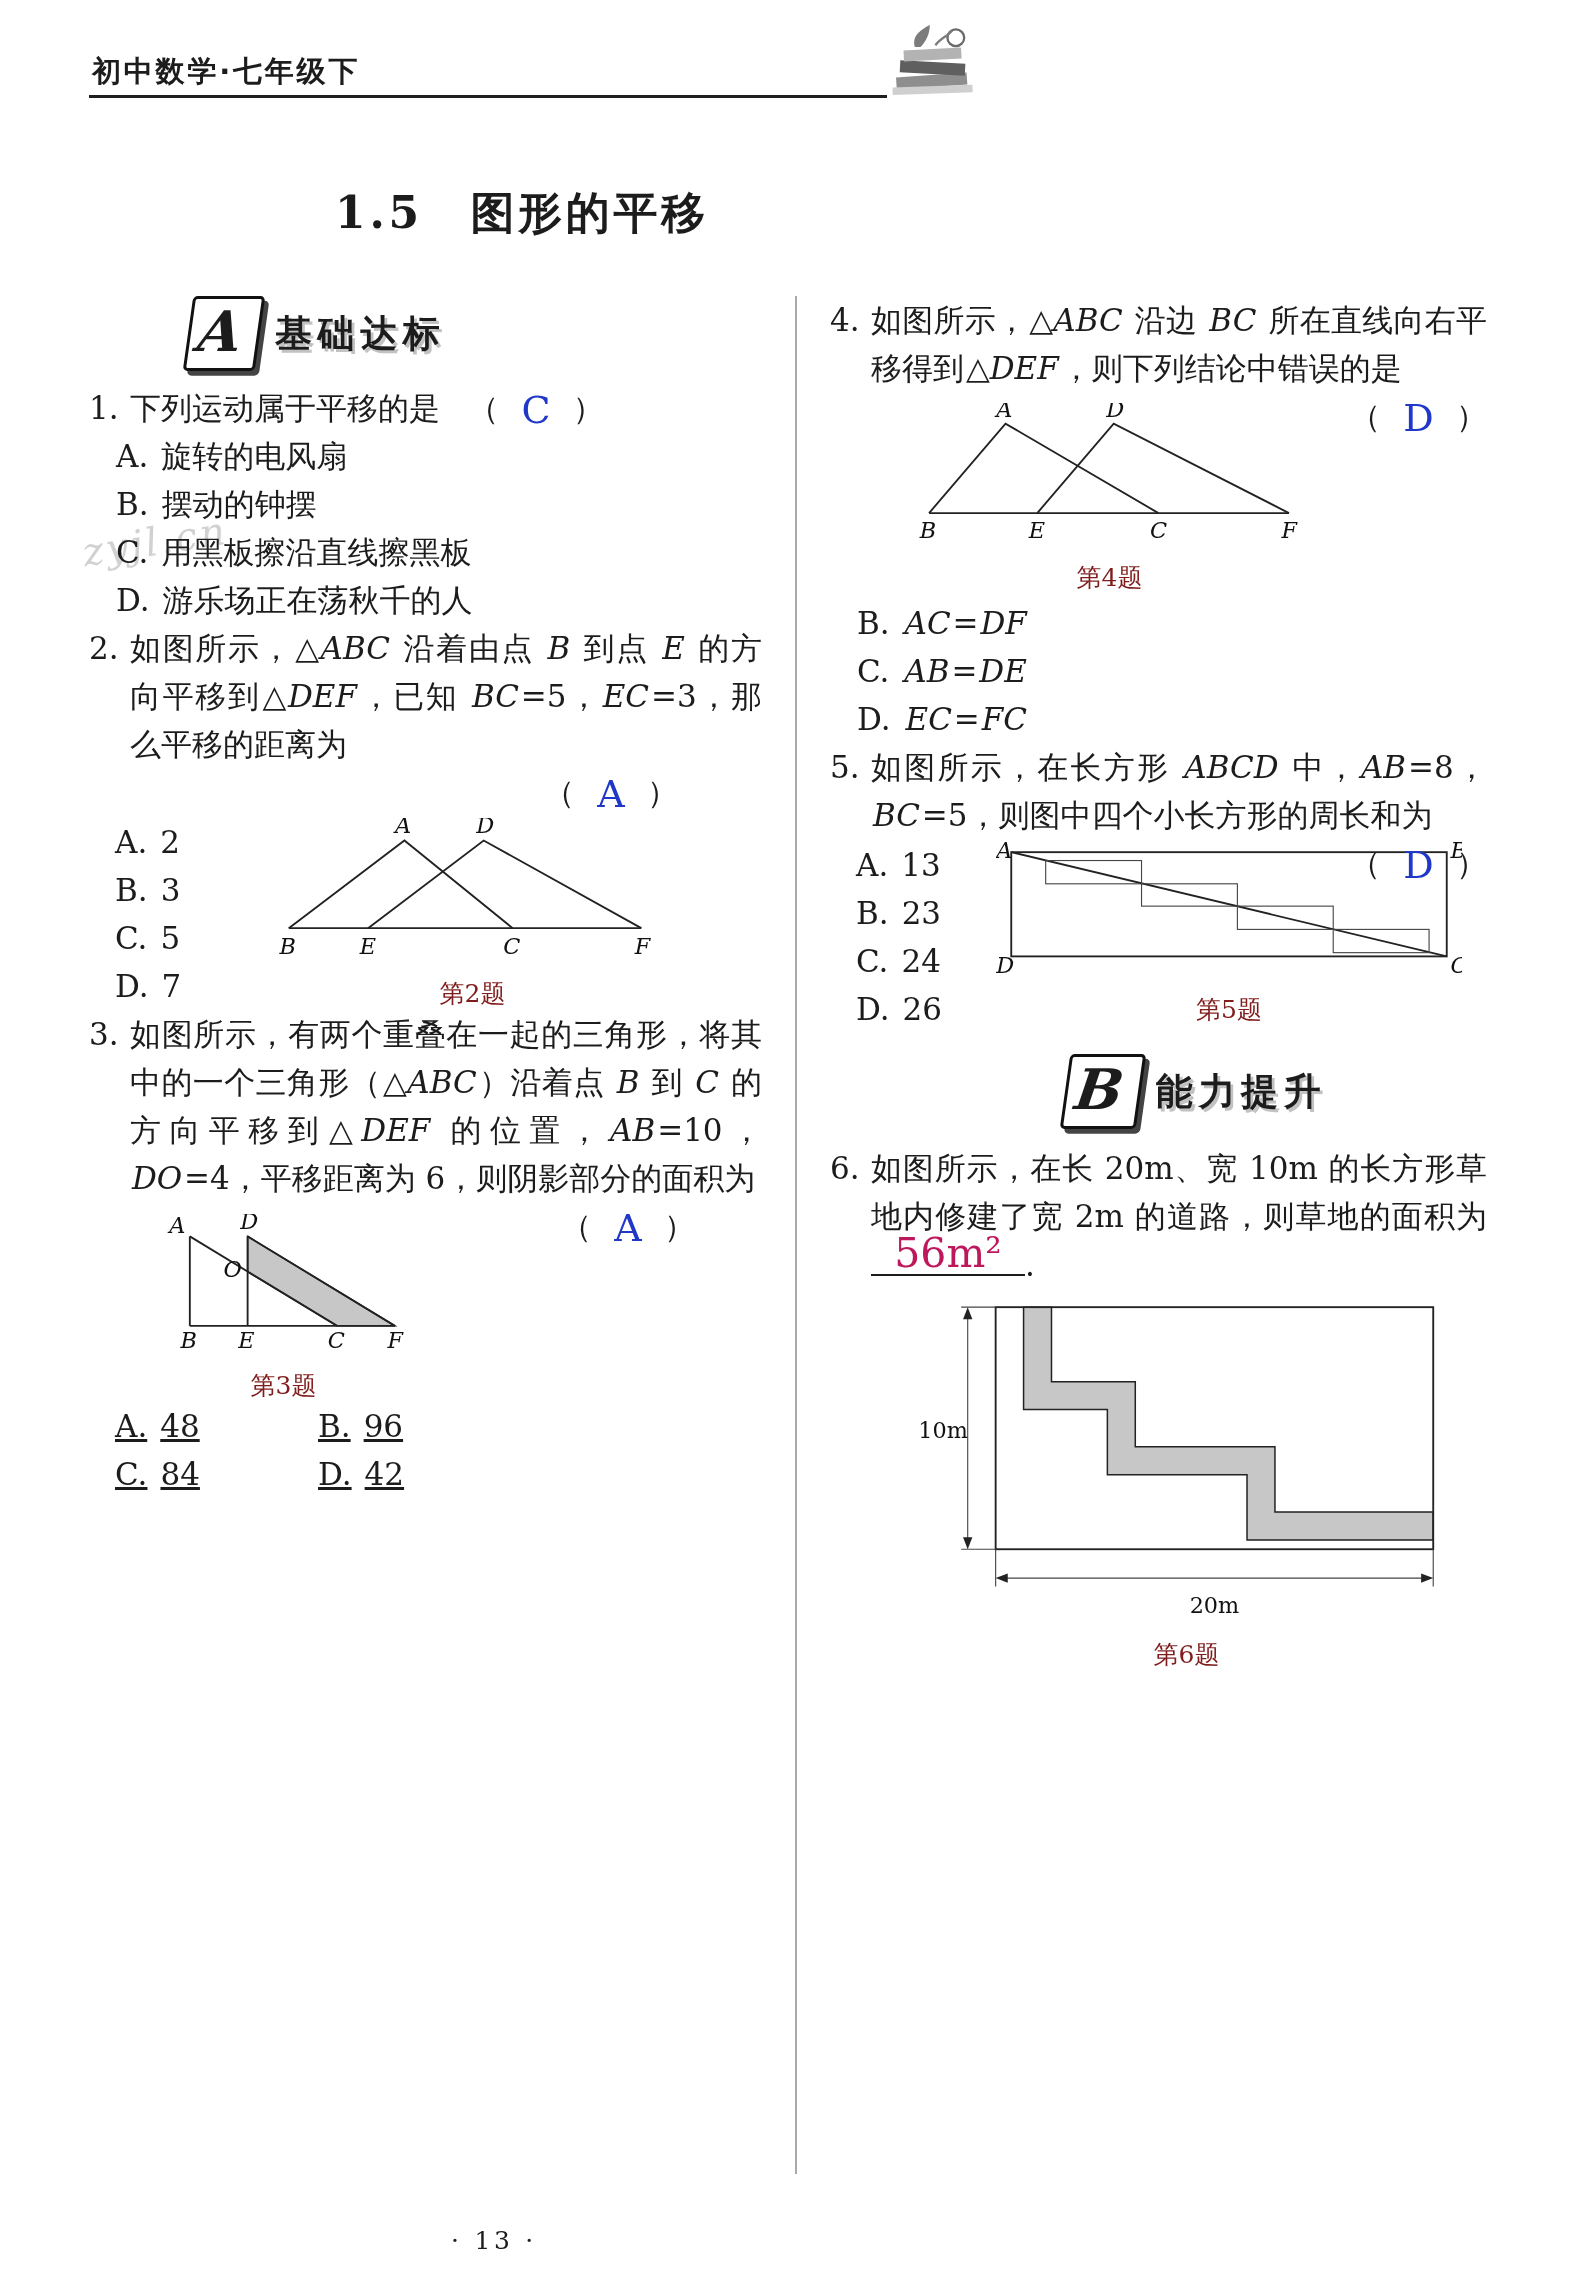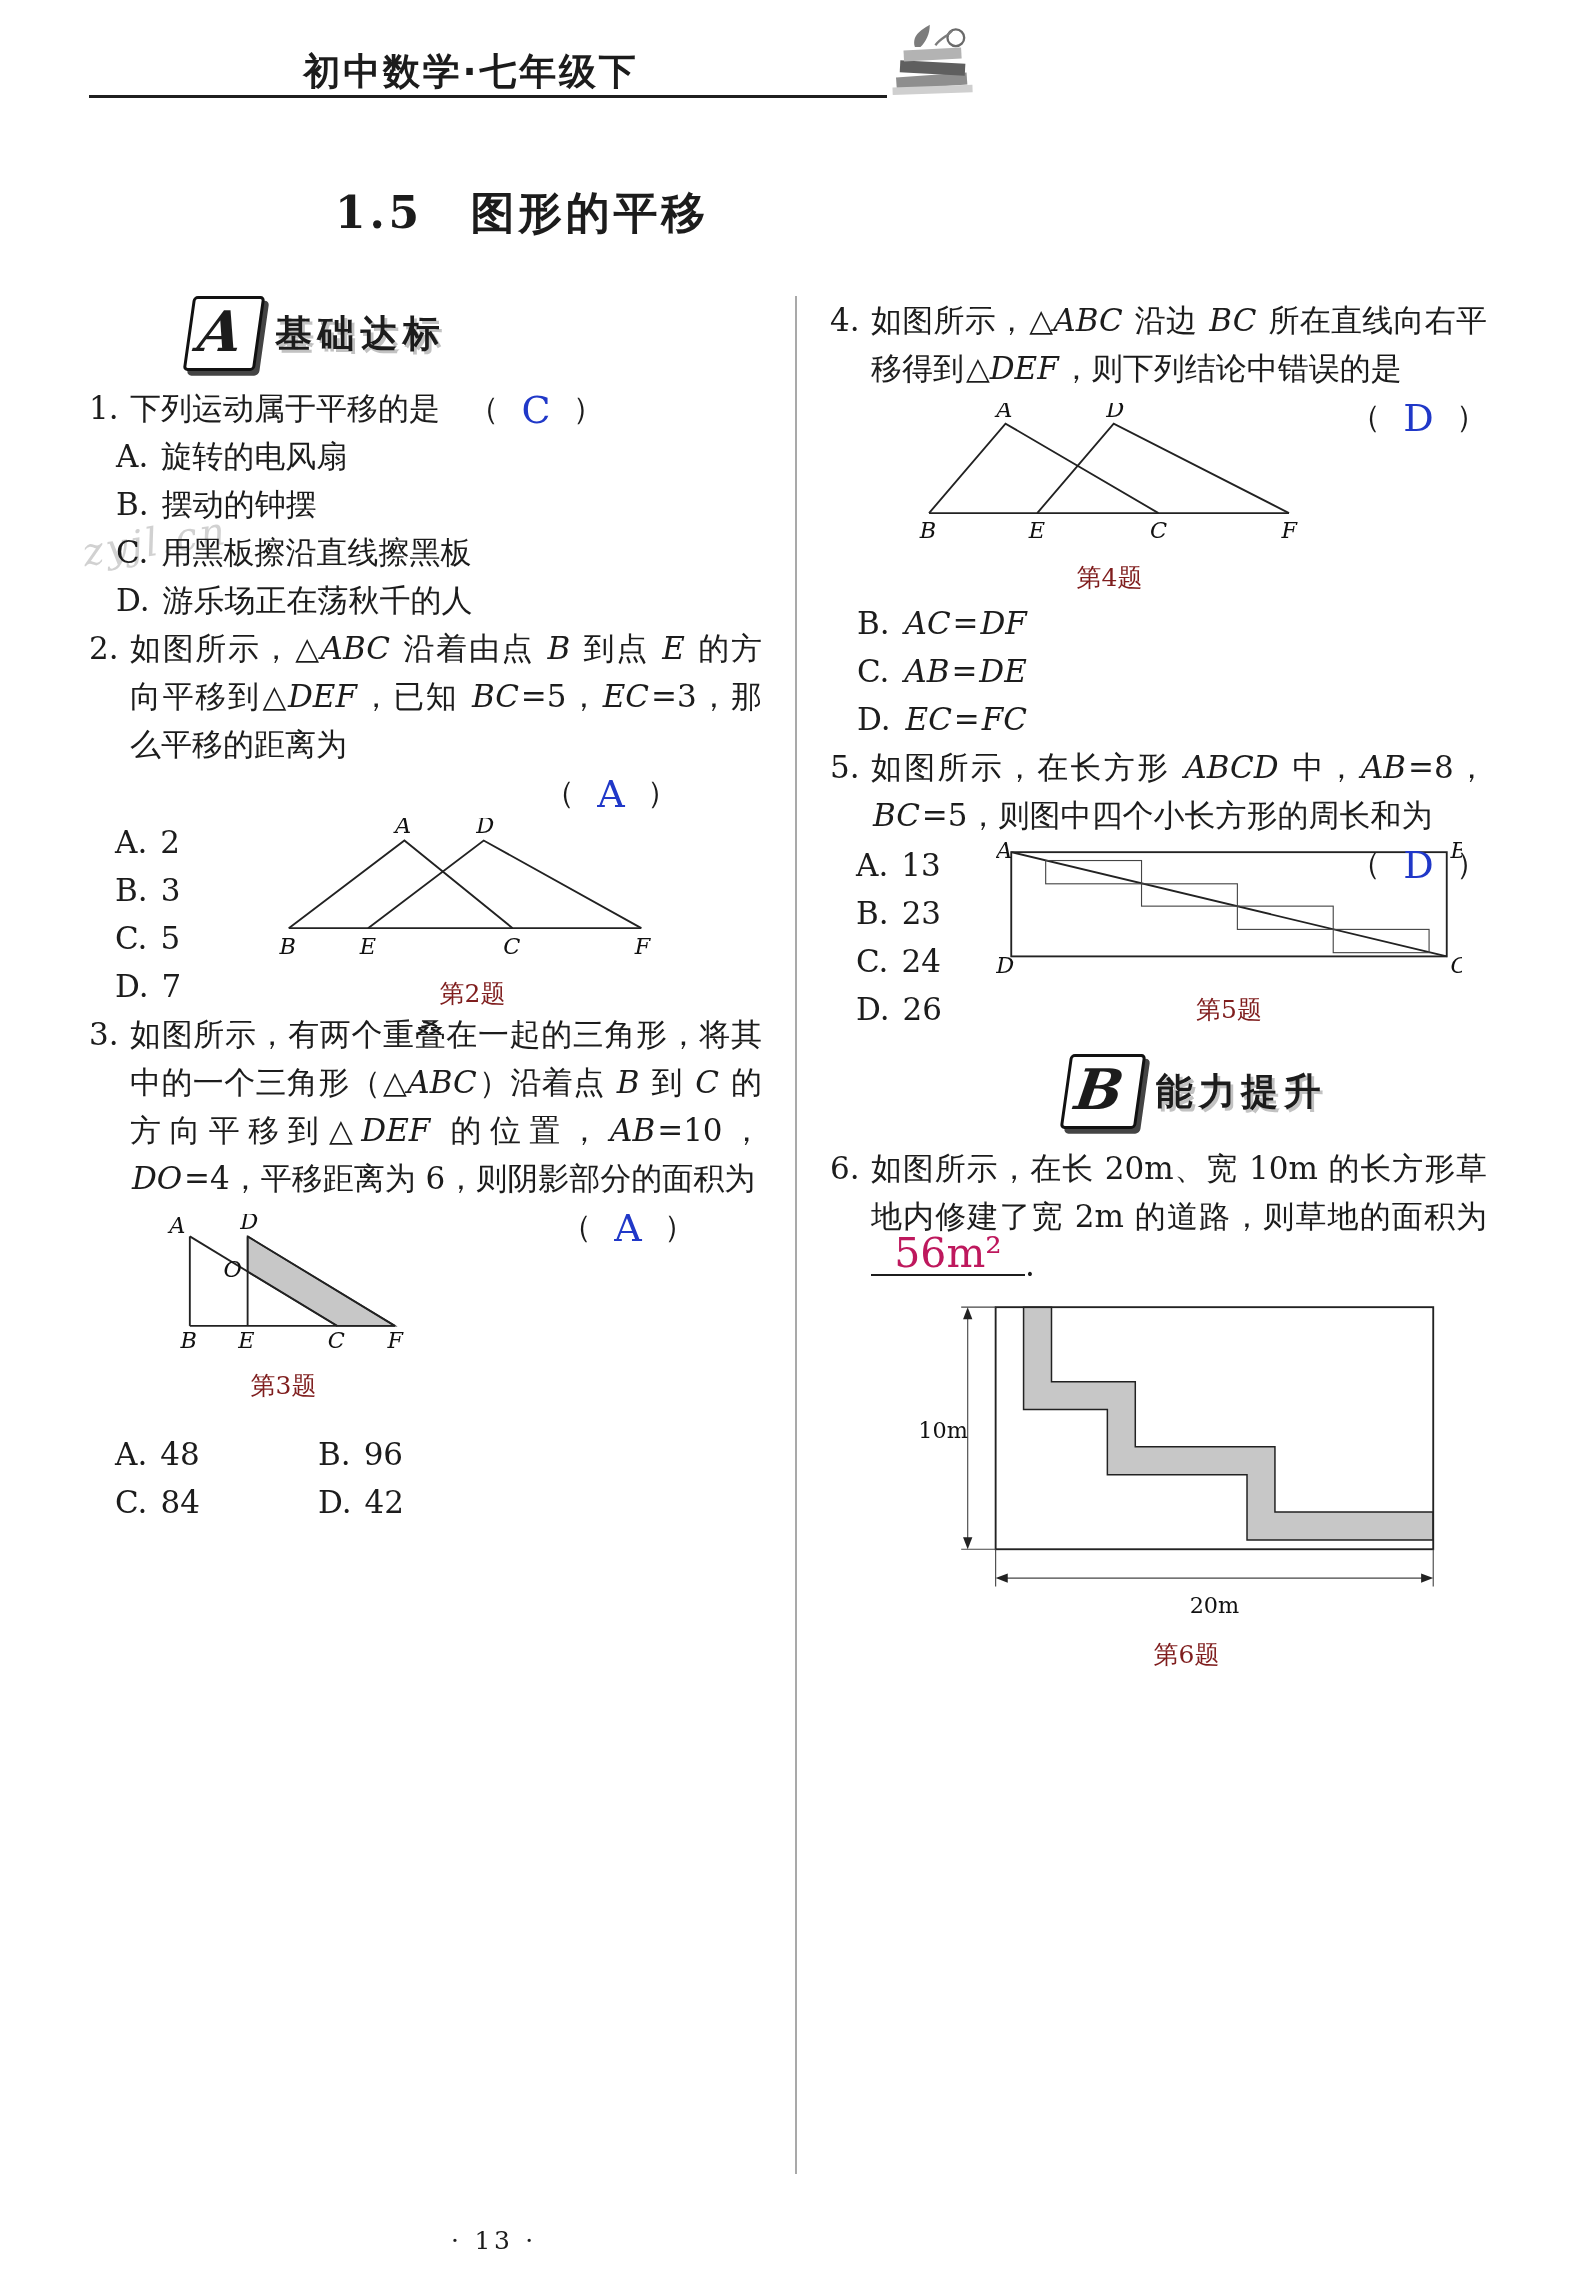--- a/index.html
+++ b/index.html
@@ -5,22 +5,22 @@
   html,body { margin:0; padding:0; background:#e9e9e9; }
   .page {
     position:relative; width:1589px; height:2291px; background:#ffffff;
     margin:0 auto; overflow:hidden;
     font-family:"DejaVu Serif","Liberation Serif",serif;
     color:#1c1c1c; font-size:31px; line-height:48px;
   }
   i { font-style:italic; font-family:"DejaVu Serif","Liberation Serif",serif; padding:0 1.9px; }
 
   
-  .header-title { position:absolute; top:50px; left:77px; width:788px; text-align:center;
-    font-weight:bold; font-size:37px; letter-spacing:2.8px; line-height:43px;
+  .header-title { position:absolute; top:50px; left:92px; width:788px; text-align:left;
+    font-weight:bold; font-size:29px; letter-spacing:2.8px; line-height:43px;
     font-family:"DejaVu Sans","Liberation Sans",sans-serif; }
   .header-rule { position:absolute; top:95px; left:89px; width:798px; height:2.8px; background:#1f1f1f; }
   .header-icon { position:absolute; top:20.5px; left:887px; width:93px; height:80px; }
 
   
   .page-title { position:absolute; top:185px; left:0; width:1044px; text-align:center;
     font-size:44px; font-weight:bold; letter-spacing:3.7px; line-height:56px; }
 
   
   .col-divider { position:absolute; left:795px; top:296px; width:1.9px; height:1878px; background:#a9a9a9; }
@@ -38,21 +38,21 @@
     border-radius:4.7px; transform:skewX(-8deg); box-shadow:4.7px 4.7px 0 #444; background:#fff; }
   .badge-label {
     font-family:"DejaVu Sans","Liberation Sans",sans-serif; font-weight:900; font-size:37px;
     letter-spacing:5.6px; line-height:1; text-shadow:2.8px 2.8px 0 #c2c2c2; }
 
   
   .q { position:relative; padding-left:41px; text-align:justify; }
   .q-num { position:absolute; left:0; top:0; }
   .opts { margin-left:27px; }
   .opt-key { margin-right:13px; }
-  .opts-grid { display:grid; grid-template-columns:203px 203px; margin:28px 0 0 26px; }
+  .opts-grid { display:grid; grid-template-columns:203px 203px; margin:0 0 0 26px;text-decoration:underline; }
   .opts-stack { width:157px; margin-left:26px; flex:none; }
   .opt-fig-row { display:flex; align-items:flex-start; margin-top:1.9px; }
 
   
   .ans { display:inline-flex; align-items:center; white-space:nowrap; }
   .ans-letter { color:#2038c8; font-size:38px; line-height:1; padding:0 22.4px; position:relative; top:1.9px;
     font-family:"DejaVu Serif","Liberation Serif",serif; }
   .ans-inline { margin-left:28px; }
   .float-r { float:right; margin-left:9.3px; }
   .ans-pad { margin-right:67px; }

